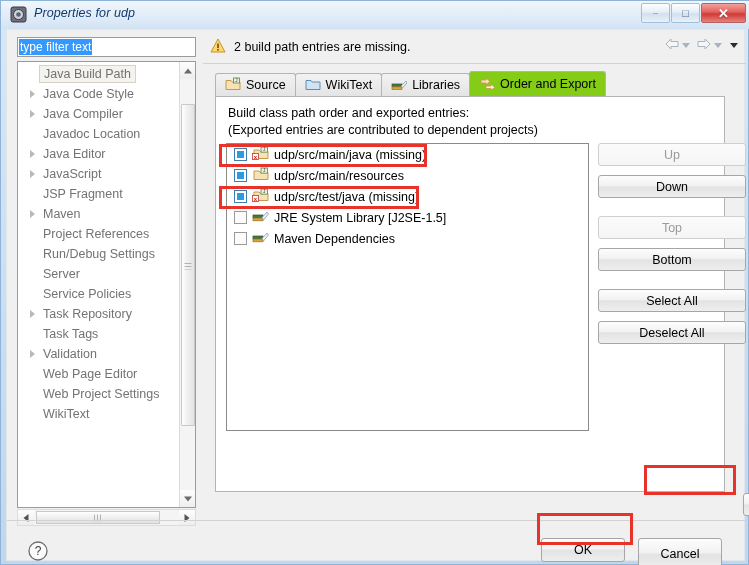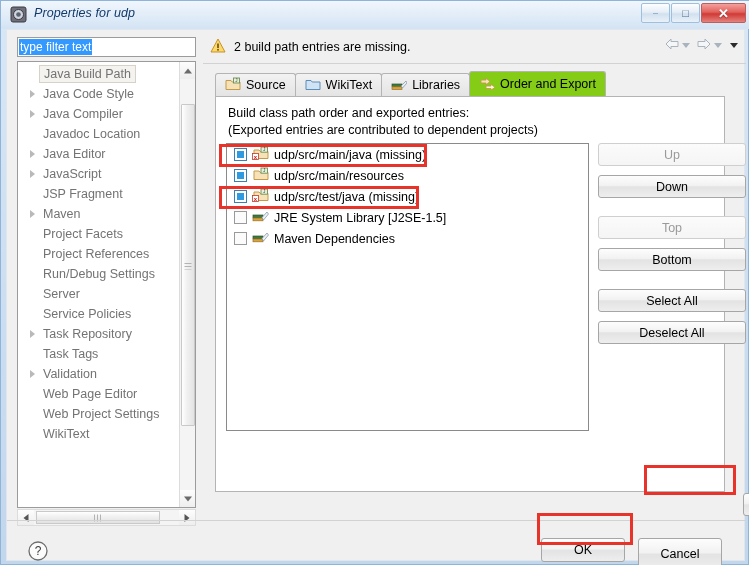--- a/index.html
+++ b/index.html
@@ -312,21 +312,20 @@
     <div class="tree-box">
       <div class="tree-list" id="tree-list">
           <div class="tree-item selected"><span class="tree-label">Java Build Path</span></div>
           <div class="tree-item"><span class="tw"></span><span class="tree-label">Java Code Style</span></div>
           <div class="tree-item"><span class="tw"></span><span class="tree-label">Java Compiler</span></div>
           <div class="tree-item"><span class="tree-label">Javadoc Location</span></div>
           <div class="tree-item"><span class="tw"></span><span class="tree-label">Java Editor</span></div>
           <div class="tree-item"><span class="tw"></span><span class="tree-label">JavaScript</span></div>
           <div class="tree-item"><span class="tree-label">JSP Fragment</span></div>
           <div class="tree-item"><span class="tw"></span><span class="tree-label">Maven</span></div>
-          <div class="tree-item"><span class="tree-label">Project Facets</span></div>
           <div class="tree-item"><span class="tree-label">Project References</span></div>
           <div class="tree-item"><span class="tree-label">Run/Debug Settings</span></div>
           <div class="tree-item"><span class="tree-label">Server</span></div>
           <div class="tree-item"><span class="tree-label">Service Policies</span></div>
           <div class="tree-item"><span class="tw"></span><span class="tree-label">Task Repository</span></div>
           <div class="tree-item"><span class="tree-label">Task Tags</span></div>
           <div class="tree-item"><span class="tw"></span><span class="tree-label">Validation</span></div>
           <div class="tree-item"><span class="tree-label">Web Page Editor</span></div>
           <div class="tree-item"><span class="tree-label">Web Project Settings</span></div>
           <div class="tree-item"><span class="tree-label">WikiText</span></div>

